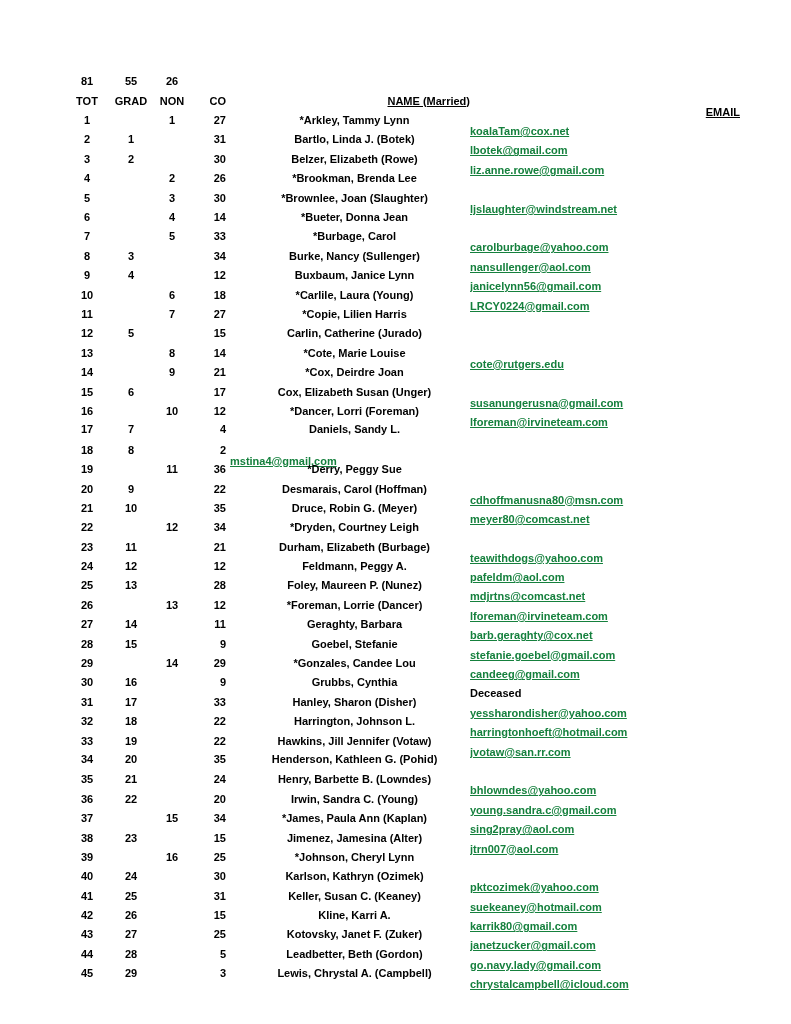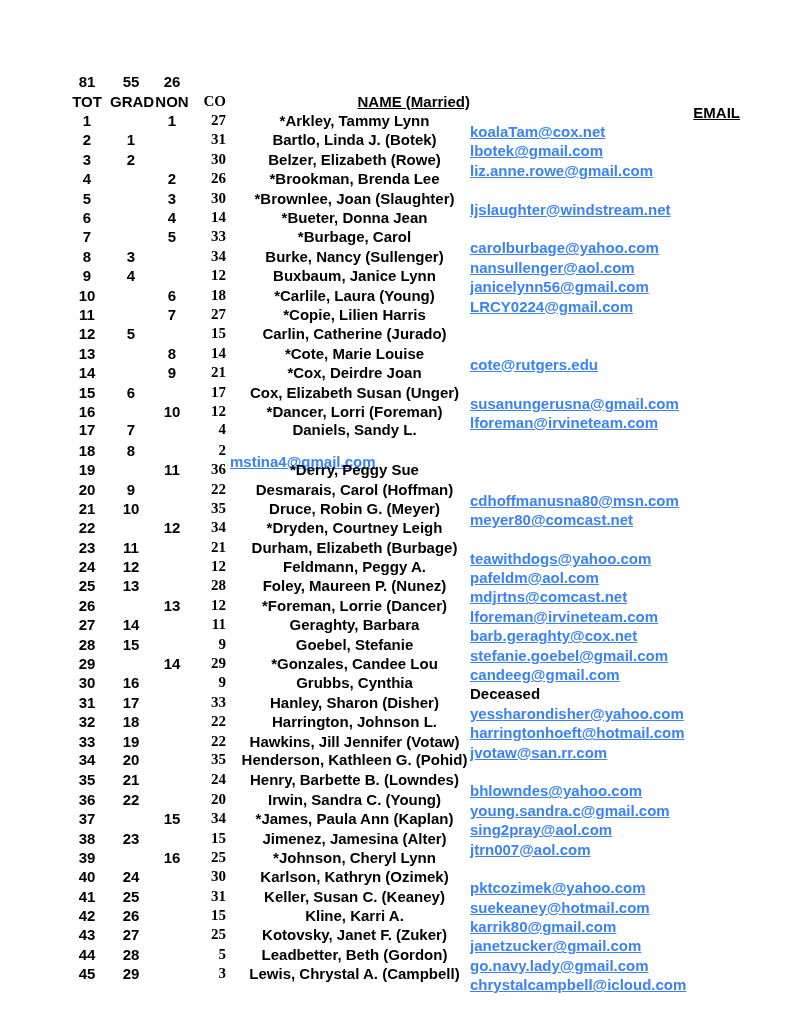--- a/index.html
+++ b/index.html
@@ -8,43 +8,43 @@
     background: #ffffff;
   }
   #page {
     position: relative;
     width: 791px;
     height: 1024px;
     background: #ffffff;
     overflow: hidden;
     font-family: "Liberation Sans", sans-serif;
     font-weight: 700;
-    font-size: 15px;
+    font-size: 11px;
     color: #000000;
   }
   #roster {
     position: absolute;
     top: 71px;
     left: 64px;
     width: 690px;
   }
   .grid-row {
     display: grid;
     grid-template-columns: 46px 42px 40px 38px 240px 270px;
     height: 19.4px;
     line-height: 19.4px;
     align-items: center;
   }
   .c-tot, .c-grad, .c-non { text-align: center; }
-  .c-co { text-align: right; padding-right: 4px; font-family: Liberation Serif, serif; }
+  .c-co { text-align: right; padding-right: 4px; }
   .c-name { text-align: center; padding-left: 9px; white-space: nowrap; overflow: hidden; }
   .c-email { text-align: left; padding-left: 0px; white-space: nowrap; overflow: hidden; margin-top: 22px; }
   .hdr .c-name, .hdr .c-email { text-align: right; padding-left: 0; text-decoration: underline; }
   .link {
-    color: #3b82f6;
+    color: #15803d;
     text-decoration: underline;
     cursor: pointer;
   }
 </style>
 </head>
 <body>
 
 <div id="page">
   <div id="roster">
 

